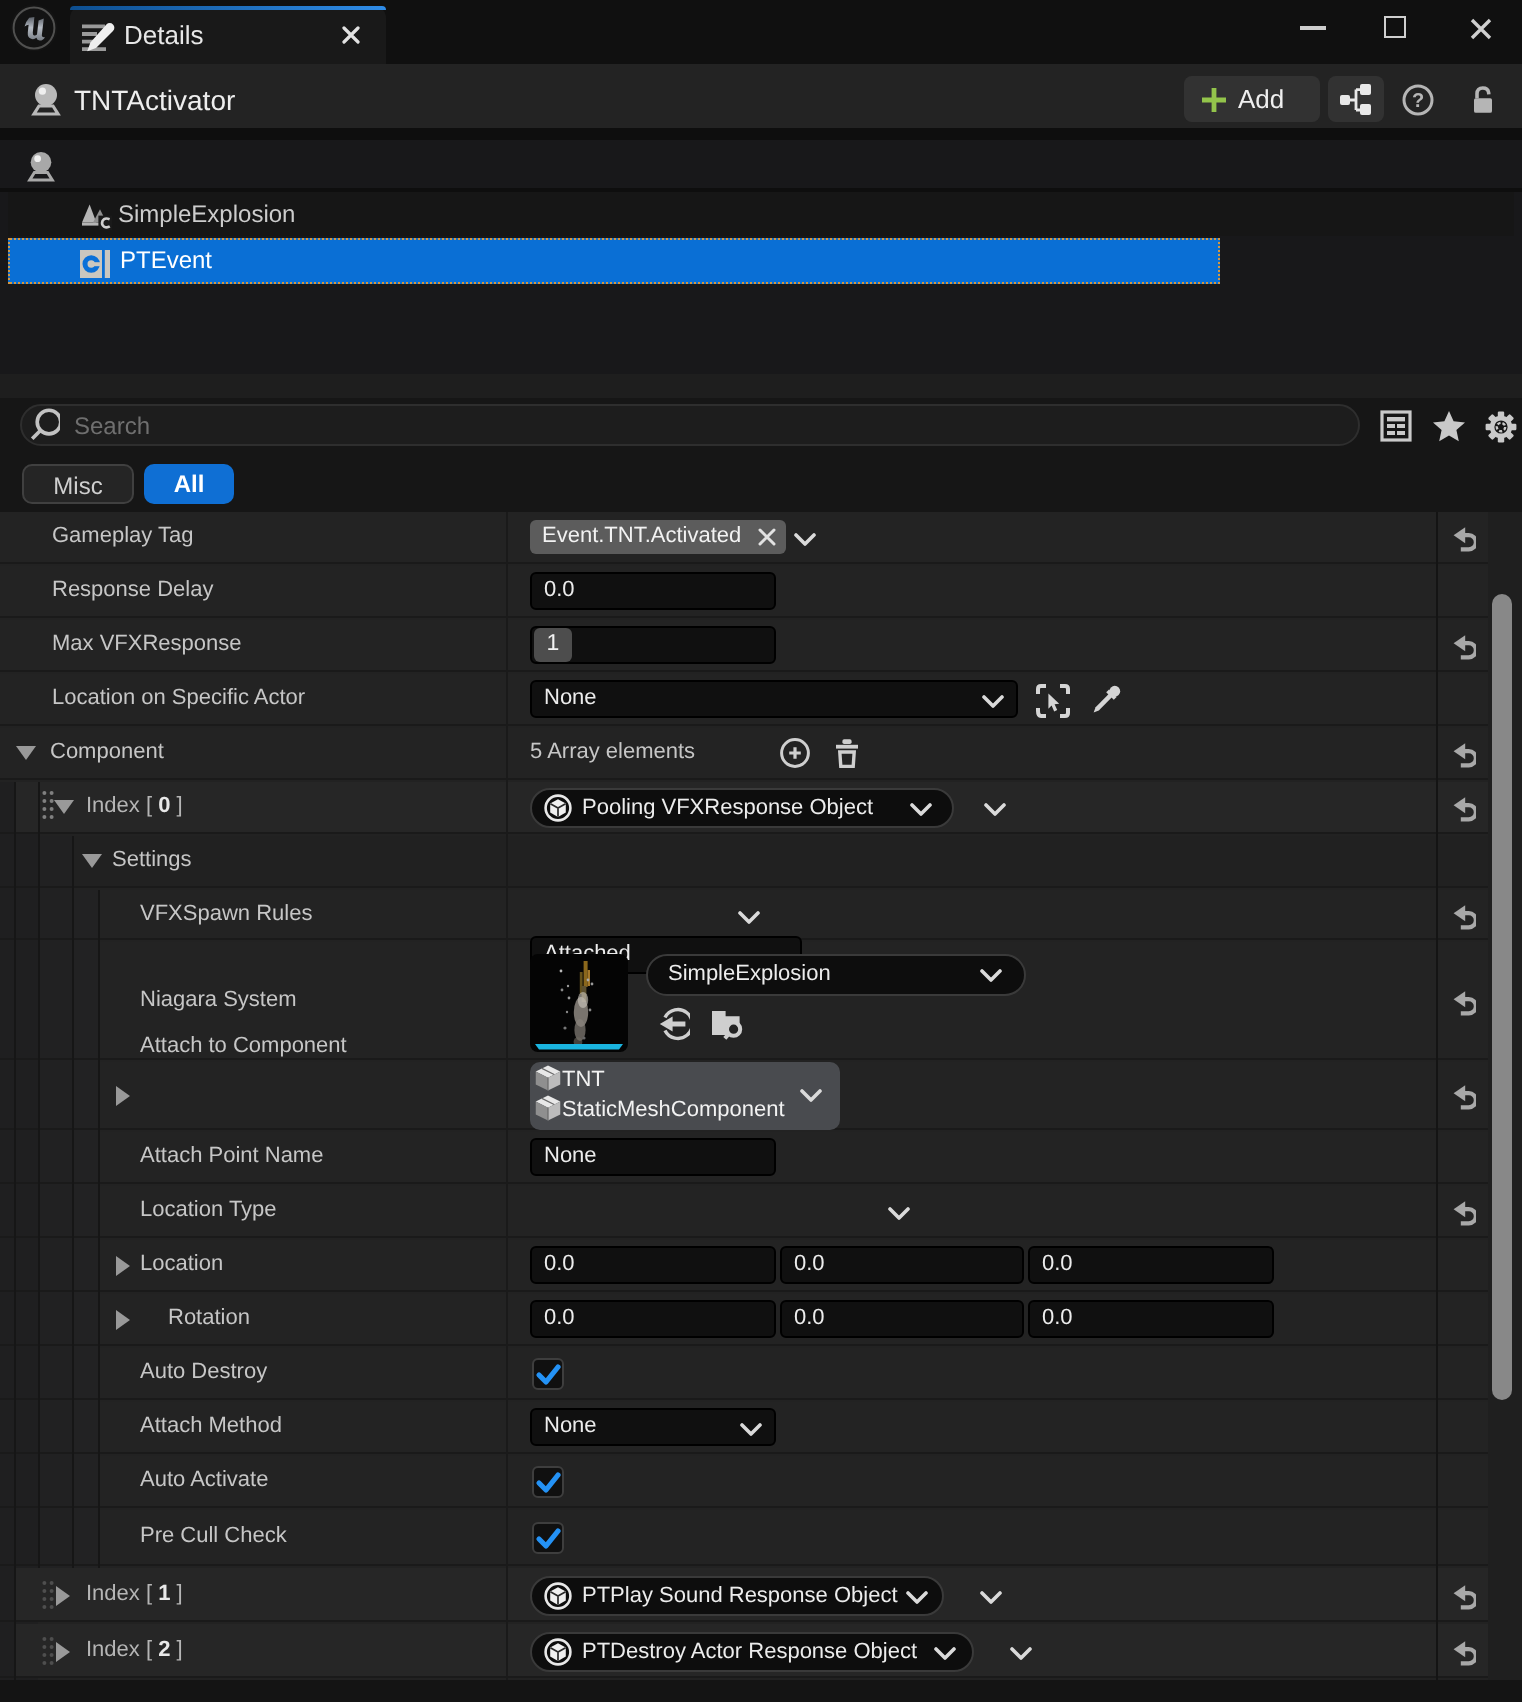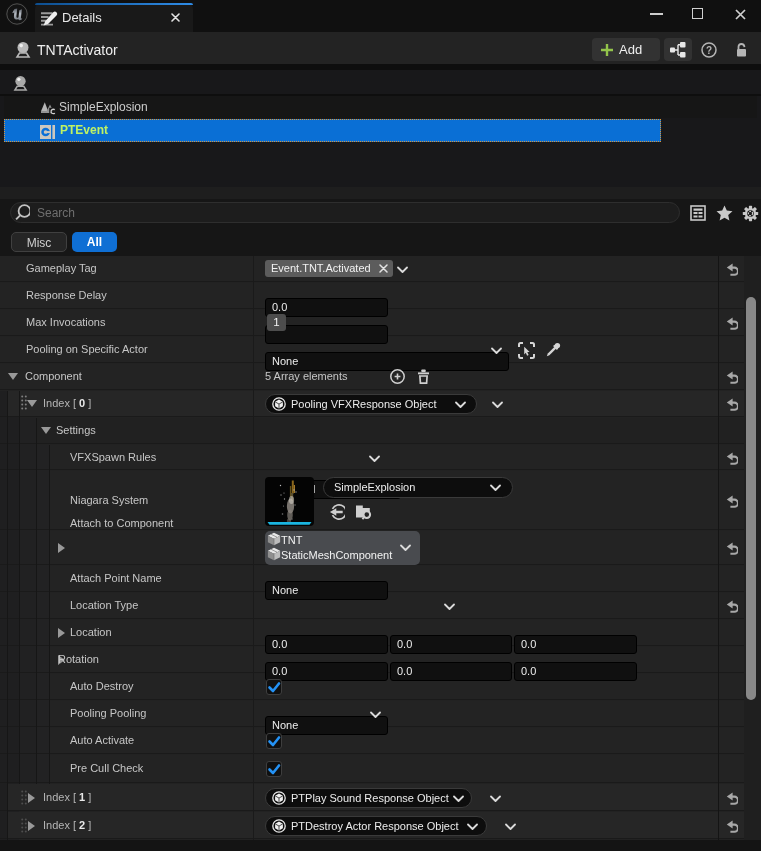--- a/index.html
+++ b/index.html
@@ -11,32 +11,32 @@
 #tabline{left:35px;top:3px;width:158px;height:2px;background:linear-gradient(90deg,rgba(13,79,145,0.99),rgba(47,141,233,0.99));border-radius:2px 2px 0 0;}
 .tabtxt{left:62px;top:10px;color:#e8e8e8;font-size:13px;}
 
 #toolbar{left:0;top:32px;width:761px;height:32px;background:rgba(35,35,35,0.99);}
 #hdrname{left:37px;top:42px;color:#eeeeee;font-size:14px;}
 .tbtn{background:rgba(51,51,51,0.99);border-radius:4px;}
 
 #tree{left:0;top:64px;width:761px;height:123px;background:rgba(24,24,26,0.99);}
 #rowinst{left:7px;top:71px;width:750px;height:23px;background:rgba(46,51,59,0.99);color:#d8d8d8;font-size:12px;line-height:23px;}
 #rowdsr{left:4px;top:96px;width:753px;height:22px;background:rgba(22,22,22,0.99);color:#cccccc;font-size:12px;line-height:22px;}
-#rowpte{left:4px;top:119px;width:657px;height:23px;background:rgba(10,112,216,0.99);border:1px dotted #d9973b;color:#bef264;font-size:12px;line-height:21px;font-weight:bold;}
+#rowpte{left:4px;top:119px;width:606px;height:23px;background:rgba(10,112,216,0.99);border:1px dotted #d9973b;color:#ffffff;font-size:12px;line-height:21px;}
 
 #searcharea{left:0;top:199px;width:761px;height:57px;background:rgba(22,22,22,0.99);}
 #treefoot{left:0;top:187px;width:761px;height:12px;background:rgba(30,30,30,0.99);}
 #searchbox{left:10px;top:202px;width:670px;height:21px;background:rgba(29,29,29,0.99);border:1px solid #2e2e2e;border-radius:11px;}
 #searchtxt{left:37px;top:206px;color:#6f6f6f;font-size:12px;}
 .fbtn{top:232px;height:20px;border-radius:5px;font-size:12px;text-align:center;line-height:20px;}
 
 #props{left:0;top:256px;width:761px;height:584px;background:rgba(34,34,34,0.99);}
 .prow{position:absolute;left:0;width:744px;border-bottom:1px solid #1a1a1a;background:rgba(35,35,35,0.99);}
 .lbl{position:absolute;color:#c6c6c6;font-size:11px;}
-.inp{position:absolute;background:rgba(16,16,16,0.99);border:1px solid #000;border-radius:3px;color:#ececec;font-size:11px;margin-top:12px;}
+.inp{position:absolute;background:rgba(16,16,16,0.99);border:1px solid #000;border-radius:3px;color:#ececec;font-size:11px;}
 .inp span{position:absolute;left:6px;top:2px;}
 .pill{position:absolute;background:rgba(13,13,13,0.99);border:1px solid #3a3a3a;border-radius:11px;color:#ececec;font-size:11px;}
 .chk{position:absolute;width:16px;height:16px;background:rgba(16,16,16,0.99);border:1px solid #3e3e3e;border-radius:3px;}
 .tri-d{position:absolute;width:0;height:0;border-left:5px solid transparent;border-right:5px solid transparent;border-top:7px solid #999;}
 .tri-r{position:absolute;width:0;height:0;border-top:5px solid transparent;border-bottom:5px solid transparent;border-left:7px solid #999;}
 .vline{position:absolute;width:1px;background:rgba(22,22,22,0.99);}
 #scrollbar{left:744px;top:256px;width:17px;height:584px;background:rgba(31,31,31,0.99);}
 #thumbbar{left:746px;top:297px;width:10px;height:403px;background:rgba(138,138,138,0.99);border-radius:5px;}
 #resetline{left:718px;top:256px;width:1px;height:584px;background:rgba(20,20,20,0.99);}
 #bottomstrip{left:0;top:840px;width:761px;height:11px;background:rgba(20,20,20,0.99);}
@@ -211,30 +211,30 @@
       <path d="M1 1.5 L5.5 6 L10 1.5" fill="none" stroke="#dadada" stroke-width="1.8" stroke-linecap="round" stroke-linejoin="round"></path>
     </svg>
 <svg class="abs" style="left:726px;top:263px" width="12" height="13" viewBox="0 0 12 13">
       <path d="M0.8 4.6 L6.6 0.6 V8.6 Z" fill="#a8a8a8"></path>
       <path d="M5.2 4.6 H8.4 A3.55 3.55 0 0 1 8.4 11.7 H4.4" fill="none" stroke="#a8a8a8" stroke-width="2.1"></path>
     </svg>
 <div class="lbl" style="left:26px;top:289px">Response Delay</div>
 <div class="inp" style="left:265px;top:286px;width:123px;height:19px">
       <span style="left:6px">0.0</span>
     </div>
-<div class="lbl" style="left:26px;top:316px">Max Invocations</div>
+<div class="lbl" style="left:26px;top:316px">Max VFXResponse</div>
 <div class="inp" style="left:265px;top:313px;width:123px;height:19px">
       <span style="left:6px"></span>
     </div>
 <div class="abs" style="left:267px;top:314px;width:19px;height:17px;background:rgba(78,78,78,0.99);border-radius:3px;color:#f2f2f2;font-size:11.5px;line-height:17px;text-align:center">1</div>
 <svg class="abs" style="left:726px;top:317px" width="12" height="13" viewBox="0 0 12 13">
       <path d="M0.8 4.6 L6.6 0.6 V8.6 Z" fill="#a8a8a8"></path>
       <path d="M5.2 4.6 H8.4 A3.55 3.55 0 0 1 8.4 11.7 H4.4" fill="none" stroke="#a8a8a8" stroke-width="2.1"></path>
     </svg>
-<div class="lbl" style="left:26px;top:343px">Pooling on Specific Actor</div>
+<div class="lbl" style="left:26px;top:343px">Location on Specific Actor</div>
 <div class="inp" style="left:265px;top:340px;width:244px;height:19px">
       <span style="left:6px">None</span>
     </div>
 <svg class="abs" style="left:491px;top:347px" width="11" height="8" viewBox="0 0 11 8">
       <path d="M1 1.5 L5.5 6 L10 1.5" fill="none" stroke="#dadada" stroke-width="1.8" stroke-linecap="round" stroke-linejoin="round"></path>
     </svg>
 <svg class="abs" style="left:518px;top:342px" width="17" height="17" viewBox="0 0 17 17">
       <path d="M1 5 V2.5 Q1 1 2.5 1 H5 M12 1 h2.5 Q16 1 16 2.5 V5 M16 12 v2.5 Q16 16 14.5 16 H12 M5 16 H2.5 Q1 16 1 13.5 V12" fill="none" stroke="#d5d5d5" stroke-width="2"></path>
       <path d="M6.2 4.8 L11.6 9.9 L9.3 10.1 L10.6 13 L9.1 13.7 L7.8 10.8 L6.2 12.4 Z" fill="#d5d5d5"></path>
     </svg>
@@ -387,36 +387,36 @@
 <div class="inp" style="left:265px;top:623px;width:123px;height:19px">
       <span style="left:6px">0.0</span>
     </div>
 <div class="inp" style="left:390px;top:623px;width:122px;height:19px">
       <span style="left:6px">0.0</span>
     </div>
 <div class="inp" style="left:514px;top:623px;width:123px;height:19px">
       <span style="left:6px">0.0</span>
     </div>
 <div class="tri-r" style="left:58px;top:655px"></div>
-<div class="lbl" style="left:58px;top:653px">Rotation</div>
+<div class="lbl" style="left:84px;top:653px">Rotation</div>
 <div class="inp" style="left:265px;top:650px;width:123px;height:19px">
       <span style="left:6px">0.0</span>
     </div>
 <div class="inp" style="left:390px;top:650px;width:122px;height:19px">
       <span style="left:6px">0.0</span>
     </div>
 <div class="inp" style="left:514px;top:650px;width:123px;height:19px">
       <span style="left:6px">0.0</span>
     </div>
 <div class="lbl" style="left:70px;top:680px">Auto Destroy</div>
 <div class="chk" style="left:266px;top:679px"></div>
 <svg class="abs" style="left:267px;top:680px" width="14" height="14" viewBox="0 0 14 14">
       <path d="M2.5 7.5 L6 11 L12 3.5" fill="none" stroke="#2492f5" stroke-width="2.6" stroke-linecap="round" stroke-linejoin="round"></path>
     </svg>
-<div class="lbl" style="left:70px;top:707px">Pooling Pooling</div>
+<div class="lbl" style="left:70px;top:707px">Attach Method</div>
 <div class="inp" style="left:265px;top:704px;width:123px;height:19px">
       <span style="left:6px">None</span>
     </div>
 <svg class="abs" style="left:370px;top:711px" width="11" height="8" viewBox="0 0 11 8">
       <path d="M1 1.5 L5.5 6 L10 1.5" fill="none" stroke="#dadada" stroke-width="1.8" stroke-linecap="round" stroke-linejoin="round"></path>
     </svg>
 <div class="lbl" style="left:70px;top:734px">Auto Activate</div>
 <div class="chk" style="left:266px;top:733px"></div>
 <svg class="abs" style="left:267px;top:734px" width="14" height="14" viewBox="0 0 14 14">
       <path d="M2.5 7.5 L6 11 L12 3.5" fill="none" stroke="#2492f5" stroke-width="2.6" stroke-linecap="round" stroke-linejoin="round"></path>

